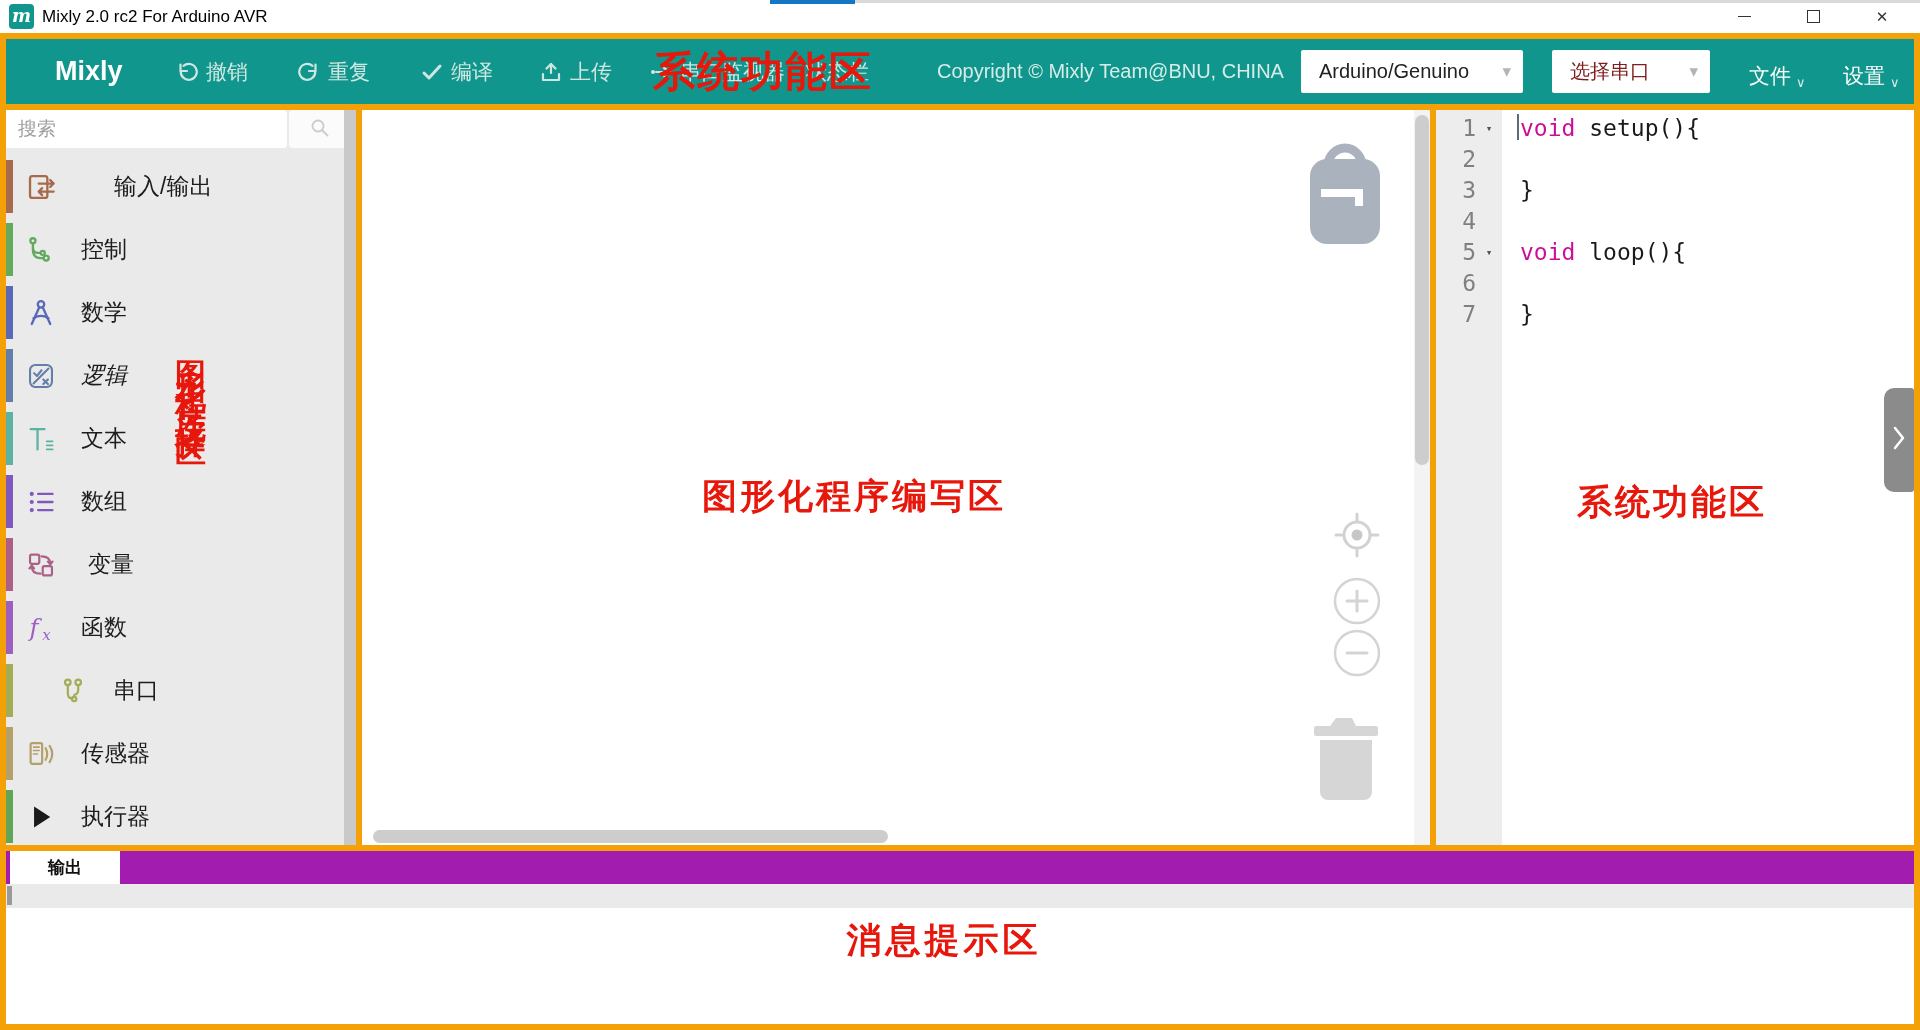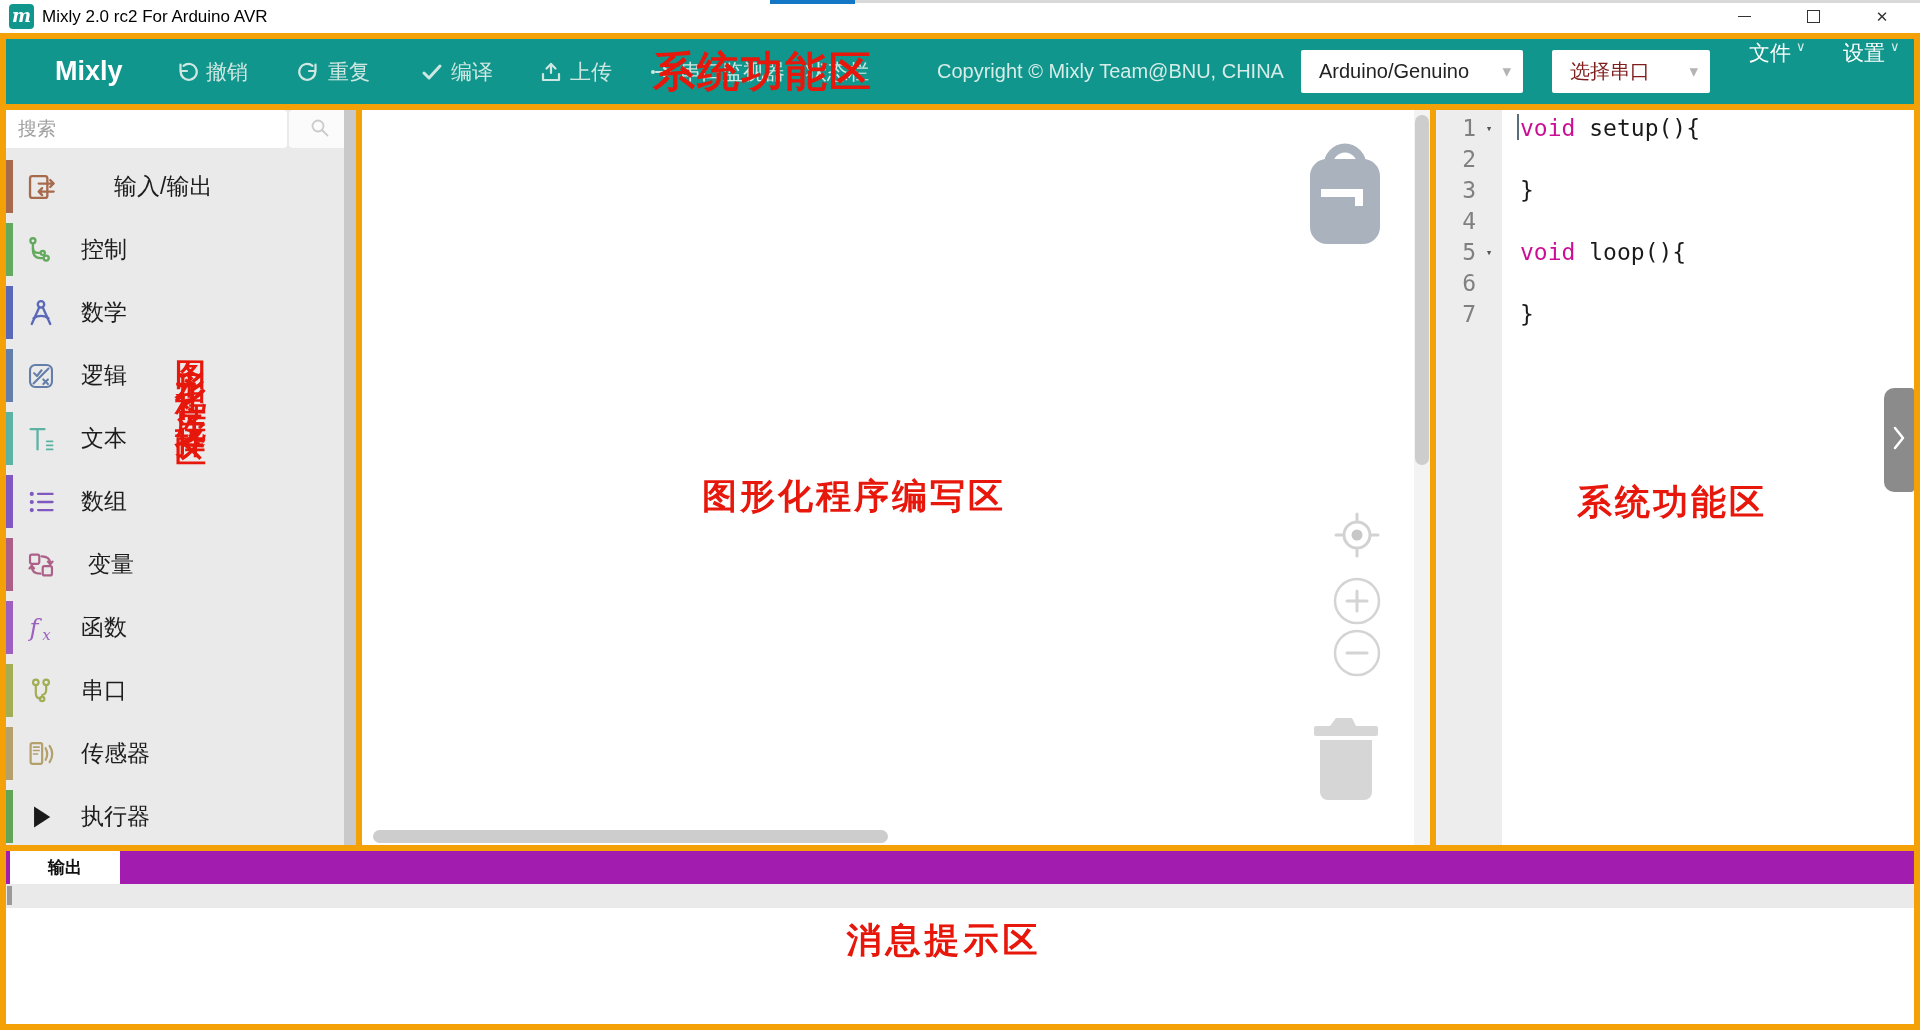--- a/index.html
+++ b/index.html
@@ -25,21 +25,21 @@
   .brand{position:absolute;left:49px;top:0;height:65px;line-height:65px;font-size:27px;font-weight:bold;color:#fff;}
   .tb-btn{position:absolute;top:0;height:65px;display:flex;align-items:center;gap:7px;font-size:21px;color:#cfe7e2;cursor:pointer;}
   .tb-btn svg{display:block;}
   .tb-undo{left:169px;} .tb-redo{left:291px;} .tb-compile{left:414px;} .tb-upload{left:533px;} .tb-serial{left:643px;} .tb-statusbar{left:800px;}
   .copyright{position:absolute;left:931px;top:0;height:65px;line-height:65px;font-size:20px;color:#d6ece8;}
   .dropdown{position:absolute;top:11px;height:43px;background:#fff;border-radius:2px;display:flex;align-items:center;cursor:pointer;}
   .dd-board{left:1295px;width:222px;} .dd-port{left:1546px;width:158px;}
   .dd-label{padding-left:18px;font-size:20px;color:#222;flex:1;}
   .dd-label.placeholder{color:#7f1d1d;}
   .dd-caret{padding-right:12px;color:#b4b4b4;font-size:17px;}
-  .tb-menu{position:absolute;top:0;height:51px;display:flex;align-items:flex-start;gap:5px;font-size:21px;color:#fff;cursor:pointer;}
+  .tb-menu{position:absolute;top:0;height:51px;display:flex;align-items:flex-end;gap:5px;font-size:21px;color:#fff;cursor:pointer;}
   .menu-file{left:1743px;} .menu-settings{left:1837px;}
   .menu-caret{font-size:13px;color:#d6ece8;}
   
   .sidebar{position:absolute;left:6px;top:110px;width:350px;height:735px;background:#eaeaea;overflow:hidden;}
   .search-input{position:absolute;left:0;top:0;width:269px;height:38px;border:none;outline:none;background:#fff;
                 padding:0 0 0 12px;font-size:19px;font-family:"Liberation Sans",sans-serif;color:#333;border-radius:0 4px 4px 0;}
   .search-input::placeholder{color:#9e9e9e;}
   .search-btn{position:absolute;left:283px;top:0;width:61px;height:38px;background:#fbfbfb;border:none;border-radius:4px;
               display:flex;align-items:center;justify-content:center;cursor:pointer;}
   .side-scroll{position:absolute;right:0;top:0;width:12px;height:735px;background:#c9c9c9;}
@@ -225,21 +225,21 @@
         <span class="side-icon">
             <svg viewBox="0 0 26 26" fill="none" stroke="currentColor" stroke-width="2" stroke-linecap="round">
               <circle cx="13" cy="5.5" r="2.8"></circle>
               <path d="M11.5 8 L5 22.5"></path>
               <path d="M14.5 8 L21 22.5"></path>
               <path d="M6.5 17.5 Q13 13.5 19.5 17.5"></path>
             </svg>
           </span>
         <span class="side-label">数学</span>
       </div>
-      <div class="side-item" style="color: rgb(99, 126, 168);">
+      <div class="side-item" style="color: rgb(99, 126, 168); font-style: italic;">
         <span class="accent"></span>
         <span class="side-icon">
             <svg viewBox="0 0 26 26" fill="none" stroke="currentColor" stroke-width="1.8" stroke-linecap="round" stroke-linejoin="round">
               <rect x="3.5" y="3.5" width="19" height="19" rx="4.5"></rect>
               <path d="M7 10.5 L9.5 13 L13.5 8"></path>
               <path d="M6.5 19.5 L19.5 6.5"></path>
               <path d="M15 16 L19 20 M19 16 L15 20"></path>
             </svg>
           </span>
         <span class="side-label">逻辑</span>
@@ -284,21 +284,21 @@
       <div class="side-item" style="color: rgb(157, 95, 192);">
         <span class="accent"></span>
         <span class="side-icon">
             <svg viewBox="0 0 26 26" fill="currentColor">
               <text x="3" y="20" font-size="21" font-style="italic" font-family="DejaVu Serif,serif">f</text>
               <text x="14" y="23" font-size="13" font-style="italic" font-family="DejaVu Serif,serif">x</text>
             </svg>
           </span>
         <span class="side-label">函数</span>
       </div>
-      <div class="side-item" style="color: rgb(163, 173, 85);">
+      <div class="side-item" style="color: rgb(163, 173, 85); padding-left: 32px;">
         <span class="accent"></span>
         <span class="side-icon">
             <svg viewBox="0 0 26 26" fill="none" stroke="currentColor" stroke-width="1.9" stroke-linecap="round">
               <circle cx="8.5" cy="5.5" r="2.4"></circle>
               <path d="M8.5 8 V15 q0 4.5 4 4.5"></path>
               <circle cx="17.5" cy="5.5" r="2.4"></circle>
               <path d="M17.5 8 V12 q0 4 -3.5 4.5"></path>
               <circle cx="14" cy="20" r="1.9"></circle>
             </svg>
           </span>

